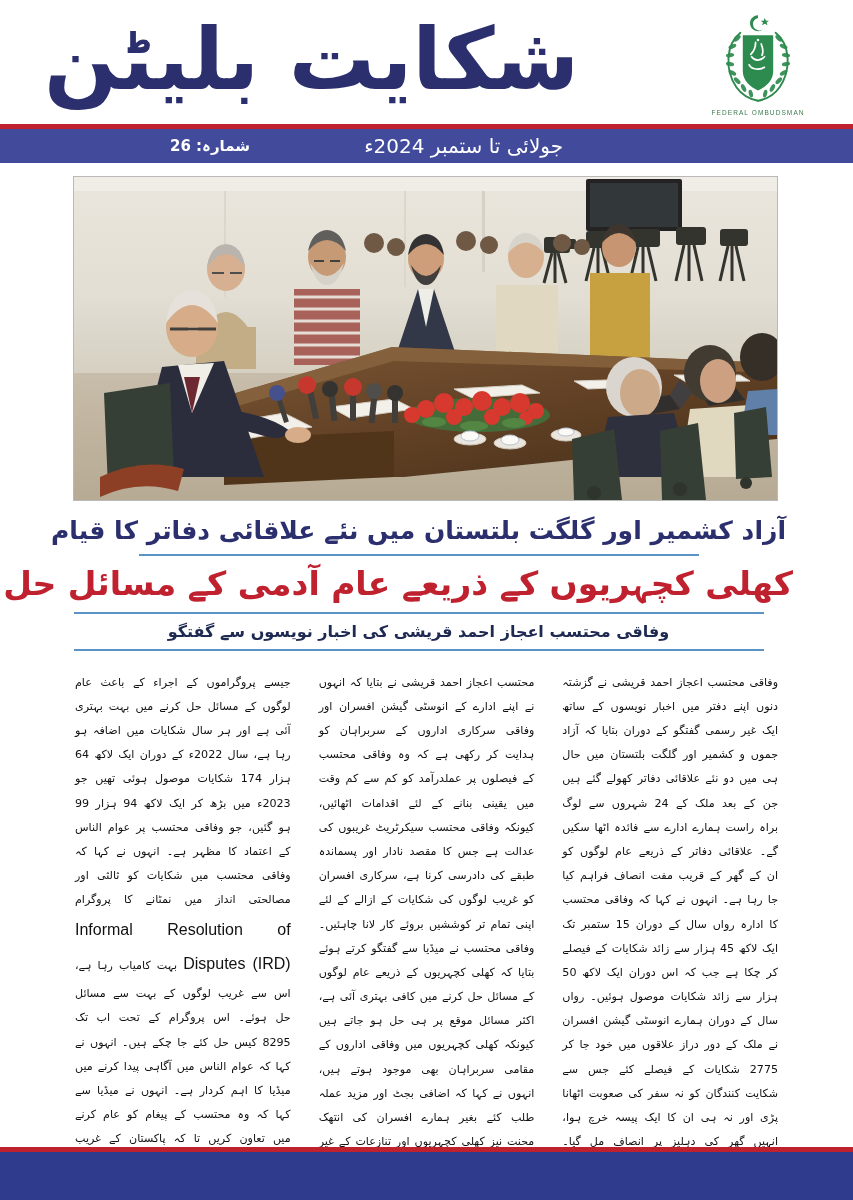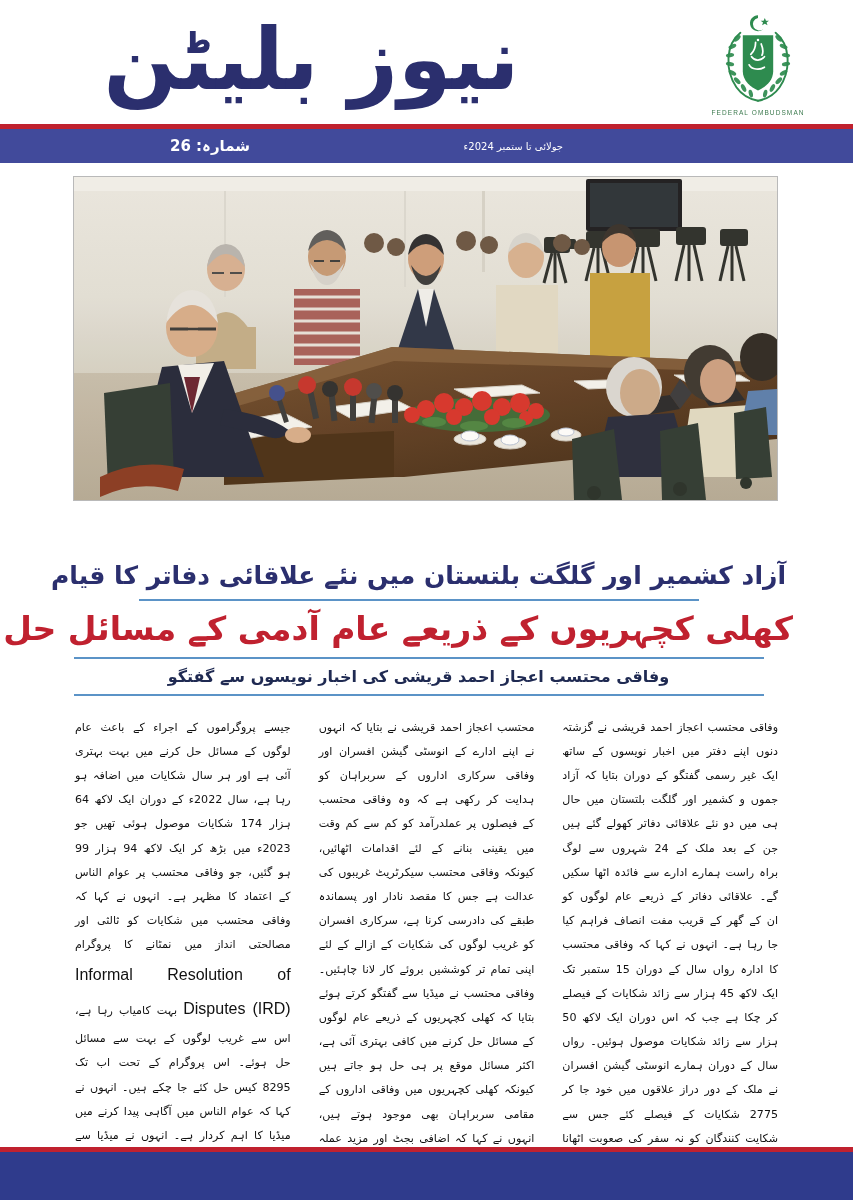--- a/index.html
+++ b/index.html
@@ -72,21 +72,21 @@
     height: 34px;
     background: #414a9b;
     color: #ffffff;
     display: flex;
     align-items: center;
     justify-content: space-between;
     padding: 0 0px;
     direction: rtl;
   }
   .datebar-date {
-    font-size: 10px;
+    font-size: 20px;
     padding-right: 0;
     margin-right: 290px;
     white-space: nowrap;
   }
   .datebar-issue {
     font-size: 15px;
     font-weight: bold;
     margin-left: 0;
     margin-right: 15px;
     padding-left: 0;
@@ -107,21 +107,20 @@
     overflow: hidden;
     background: linear-gradient(#e9e9e4 0%, #ededea 42%, #cfc9bd 100%);
   }
   .photo svg { display:block; width:100%; height:100%; }
 
   
   .headlines {
     padding: 12px 60px 0 44px;
     text-align: center;
     direction: rtl;
-    margin-top: 45px;
   }
   .hl-blue {
     color: #2b2f6e;
     font-size: 25px;
     font-weight: bold;
     line-height: 1.45;
     white-space: nowrap;
   }
   .hl-div {
     height: 2px;
@@ -180,21 +179,21 @@
   }
   .footer-bar {
     height: 48px;
     background: #2f3b8c;
   }
 </style>
 </head>
 <body>
 
 <div class="masthead">
-  <div class="masthead-title">نیوز بلیٹن</div>
+  <div class="masthead-title">شکایت بلیٹن</div>
   <div class="logo-block">
     <div class="emblem">
       <svg viewBox="0 0 120 120" xmlns="http://www.w3.org/2000/svg" aria-hidden="true">
 
         <g fill="#2e8b4f">
           <path d="M60 4 a10 10 0 1 0 7.5 16.6 a8 8 0 1 1 -7.5 -13.2 z"></path>
           <polygon points="68.5,7.5 70,11 73.7,11 70.7,13.2 71.9,16.7 68.5,14.6 65.1,16.7 66.3,13.2 63.3,11 67,11"></polygon>
         </g>
 
         <g fill="none" stroke="#2e8b4f" stroke-width="2.4" stroke-linecap="round">

